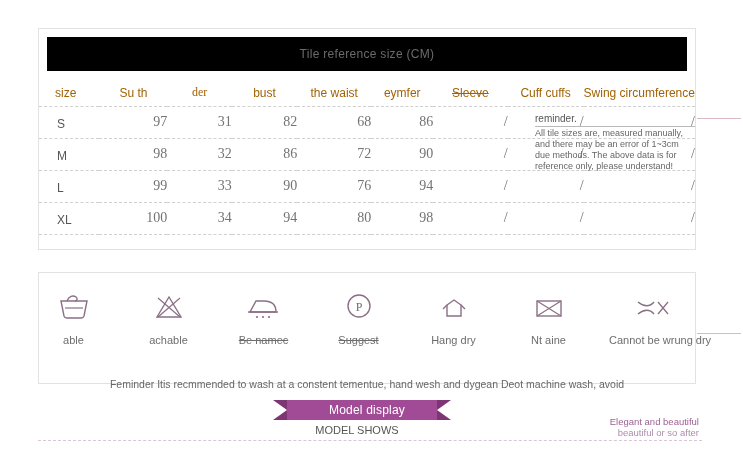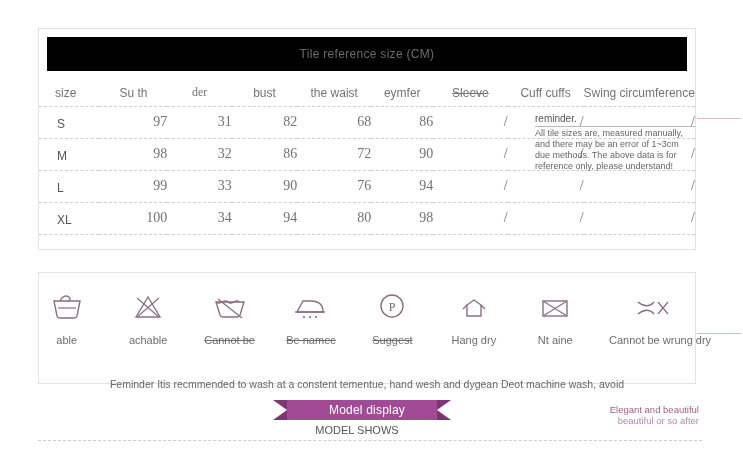--- a/index.html
+++ b/index.html
@@ -37,21 +37,21 @@
     letter-spacing: .3px;
   }
   table.size-table {
     width: 100%;
     border-collapse: collapse;
     margin-top: 6px;
   }
   table.size-table th {
     font-weight: normal;
     font-size: 12px;
-    color: #737373;
+    color: #a16207;
     padding: 8px 0 6px 0;
     text-align: center;
     border-bottom: 1px dashed #cfcfcf;
     white-space: nowrap;
   }
   table.size-table th:first-child { text-align: left; padding-left: 16px; }
   table.size-table td {
     text-align: right;
     border-bottom: 1px dashed #cfcfcf;
     padding: 6px 0 7px 0;
@@ -188,21 +188,21 @@
     left: 287px;
     top: 424px;
     width: 140px;
     text-align: center;
     font-size: 11px;
     color: #555;
   }
   .tagline {
     position: absolute;
     right: 44px;
-    top: 404px;
+    top: 416px;
     width: 120px;
     text-align: right;
     font-size: 9.5px;
     color: #9c5f92;
     line-height: 11px;
   }
   .tagline .t2 { color:#b08bb0; }
   .bottom-rule {
     position: absolute;
     left: 38px;
@@ -315,30 +315,20 @@
     <div class="care-item">
       <div class="glyph">
         <svg width="34" height="30" viewBox="0 0 34 30">
           <path d="M17 5 L29 25 H5 Z" fill="none" stroke="#8b6f86" stroke-width="1.4"></path>
           <path d="M6 6 L28 25 M28 6 L6 25" stroke="#8b6f86" stroke-width="1.2"></path>
         </svg>
       </div>
       <div class="cap">achable</div>
     </div>
 
-    <div class="care-item">
-      <div class="glyph">
-        <svg width="38" height="30" viewBox="0 0 38 30">
-          <path d="M5 10 h28 l-4 13 a3 3 0 0 1 -3 2 h-14 a3 3 0 0 1 -3 -2 z" fill="none" stroke="#8b6f86" stroke-width="1.4"></path>
-          <path d="M5 10 c4 4 8 -4 12 0 c4 4 8 -4 11 0" fill="none" stroke="#8b6f86" stroke-width="1.4"></path>
-          <path d="M7 7 L31 26" stroke="#8b6f86" stroke-width="1.3"></path>
-        </svg>
-      </div>
-      <div class="cap strike">Cannot be</div>
-    </div>
 
     <div class="care-item">
       <div class="glyph">
         <svg width="40" height="30" viewBox="0 0 40 30">
           <path d="M6 20 h26 c0 -8 -5 -11 -12 -11 h-8 z" fill="none" stroke="#8b6f86" stroke-width="1.4"></path>
           <path d="M4 20 h30" stroke="#8b6f86" stroke-width="1.4"></path>
           <circle cx="13" cy="25" r="1.1" fill="#8b6f86"></circle>
           <circle cx="19" cy="25" r="1.1" fill="#8b6f86"></circle>
           <circle cx="25" cy="25" r="1.1" fill="#8b6f86"></circle>
         </svg>

